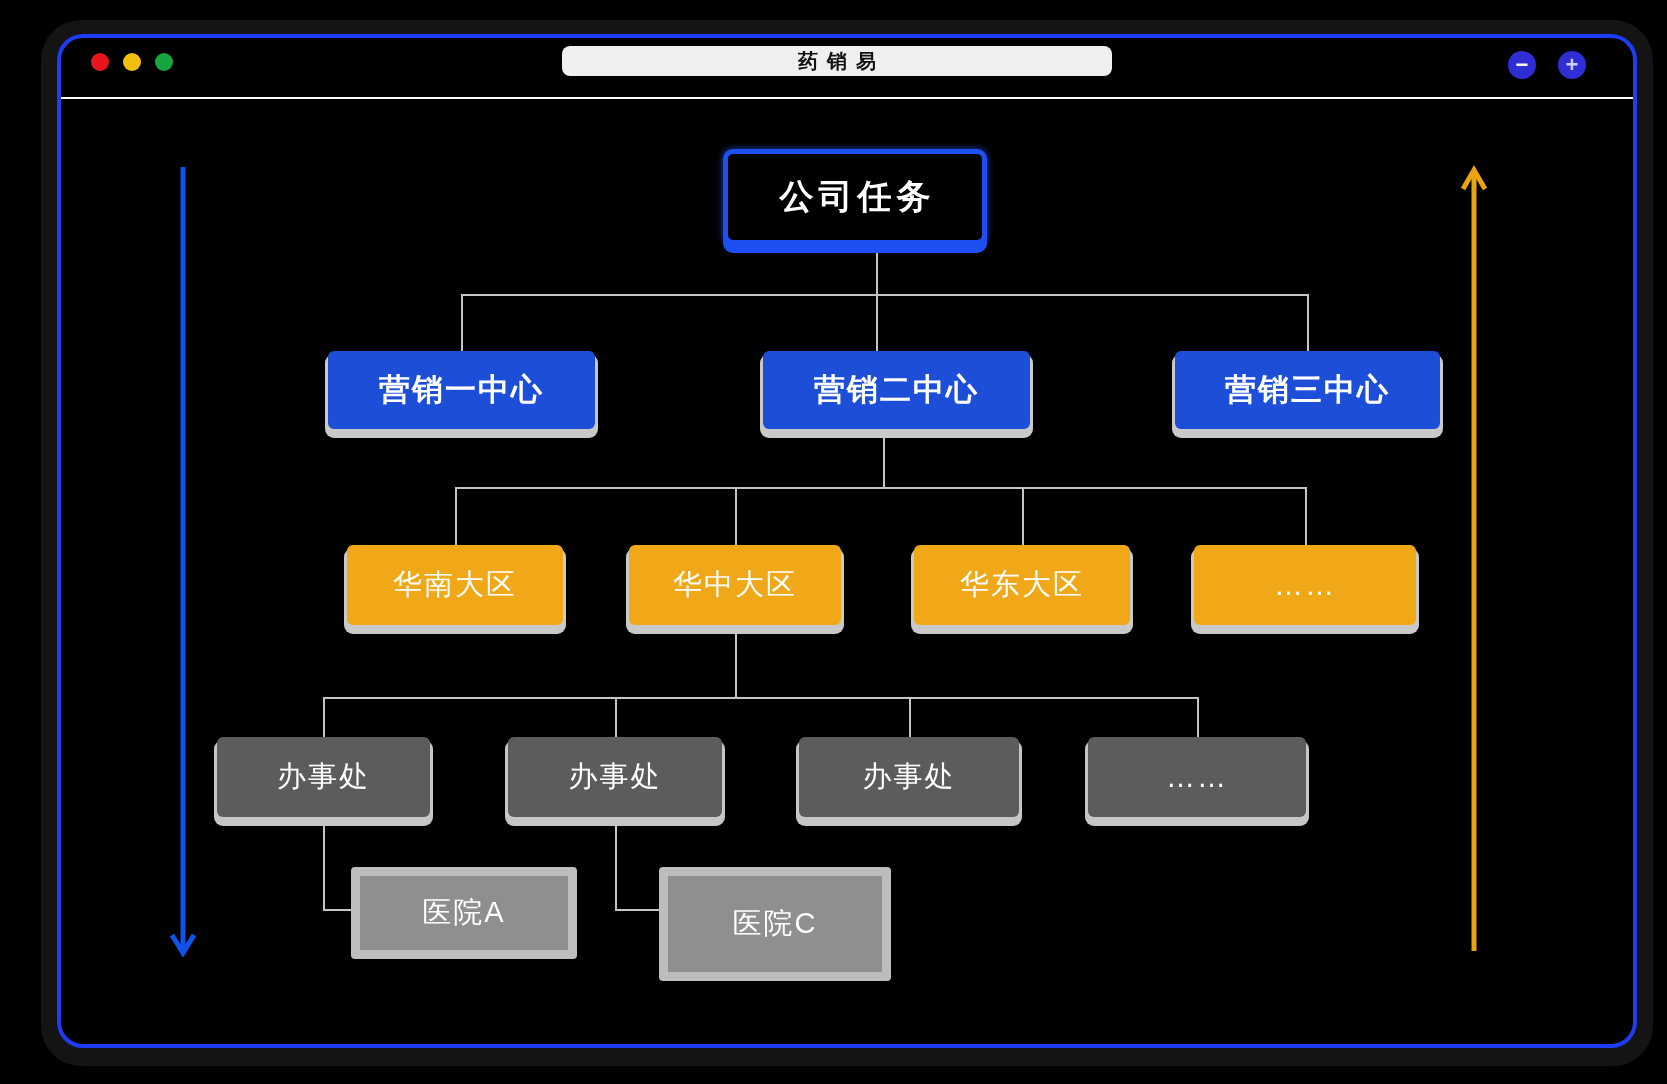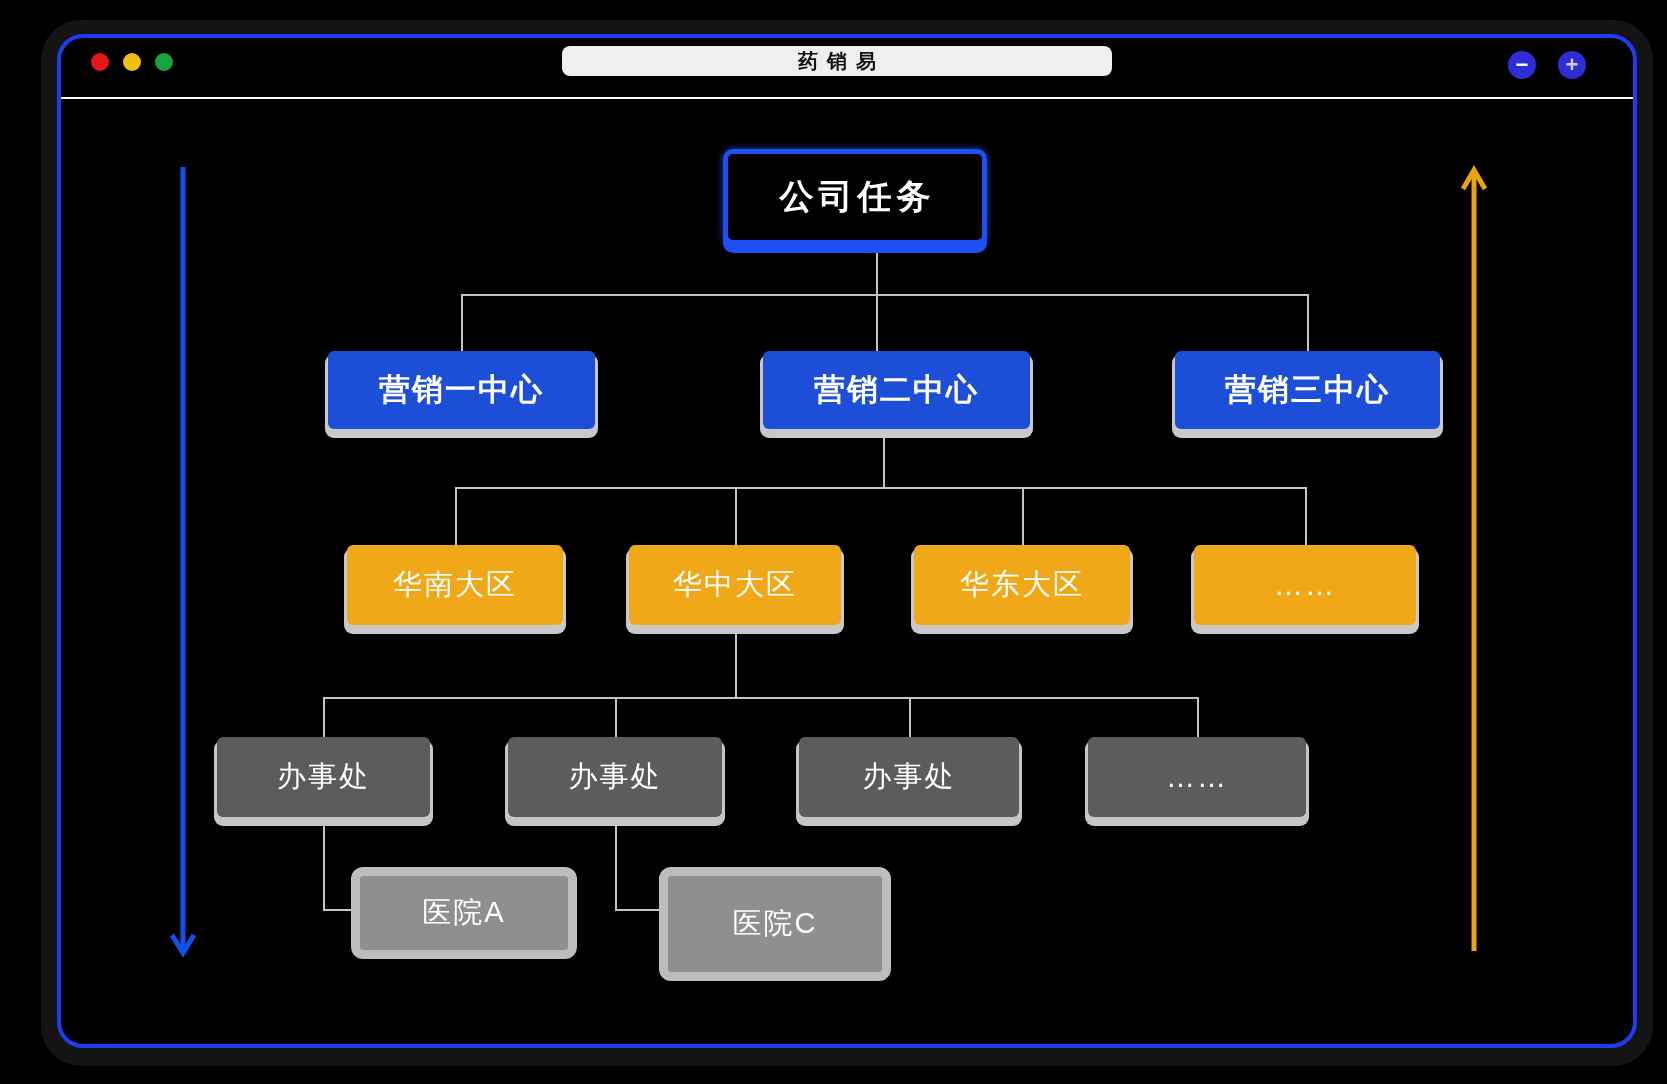--- a/index.html
+++ b/index.html
@@ -29,21 +29,21 @@
         color:#fff;box-sizing:border-box;white-space:nowrap;}
   .n-l1{background:#000;border:5px solid #1d4ff2;border-radius:10px;
         box-shadow:0 8px 0 0 #1d4ff2, 0 0 6px 1px rgba(40,90,255,.55);
         font-size:34px;font-weight:700;letter-spacing:5px;text-indent:5px;}
   .n-l2{background:#1d4ed8;border-radius:6px;box-shadow:0 6px 0 3px #c9c9c9;
         font-size:31px;font-weight:700;letter-spacing:2px;}
   .n-l3{background:#f0a818;border-radius:6px;box-shadow:0 6px 0 3px #c9c9c9;
         font-size:29px;font-weight:500;letter-spacing:2px;}
   .n-l4{background:#5c5c5c;border-radius:6px;box-shadow:0 6px 0 3px #c6c6c6;
         font-size:29px;font-weight:400;letter-spacing:2px;}
-  .n-l5{background:#8f8f8f;border:9px solid #bdbdbd;border-radius:12px;
+  .n-l5{background:#8f8f8f;border:9px solid #bdbdbd;border-radius:4px;
         font-size:29px;font-weight:400;letter-spacing:2px;}
   
   .cn{position:absolute;background:#c4c4c4;}
   .cnv{width:2px;}
   .cnh{height:2px;}
   
   .flow-arrow{position:absolute;}
 </style>
 </head>
 <body>

